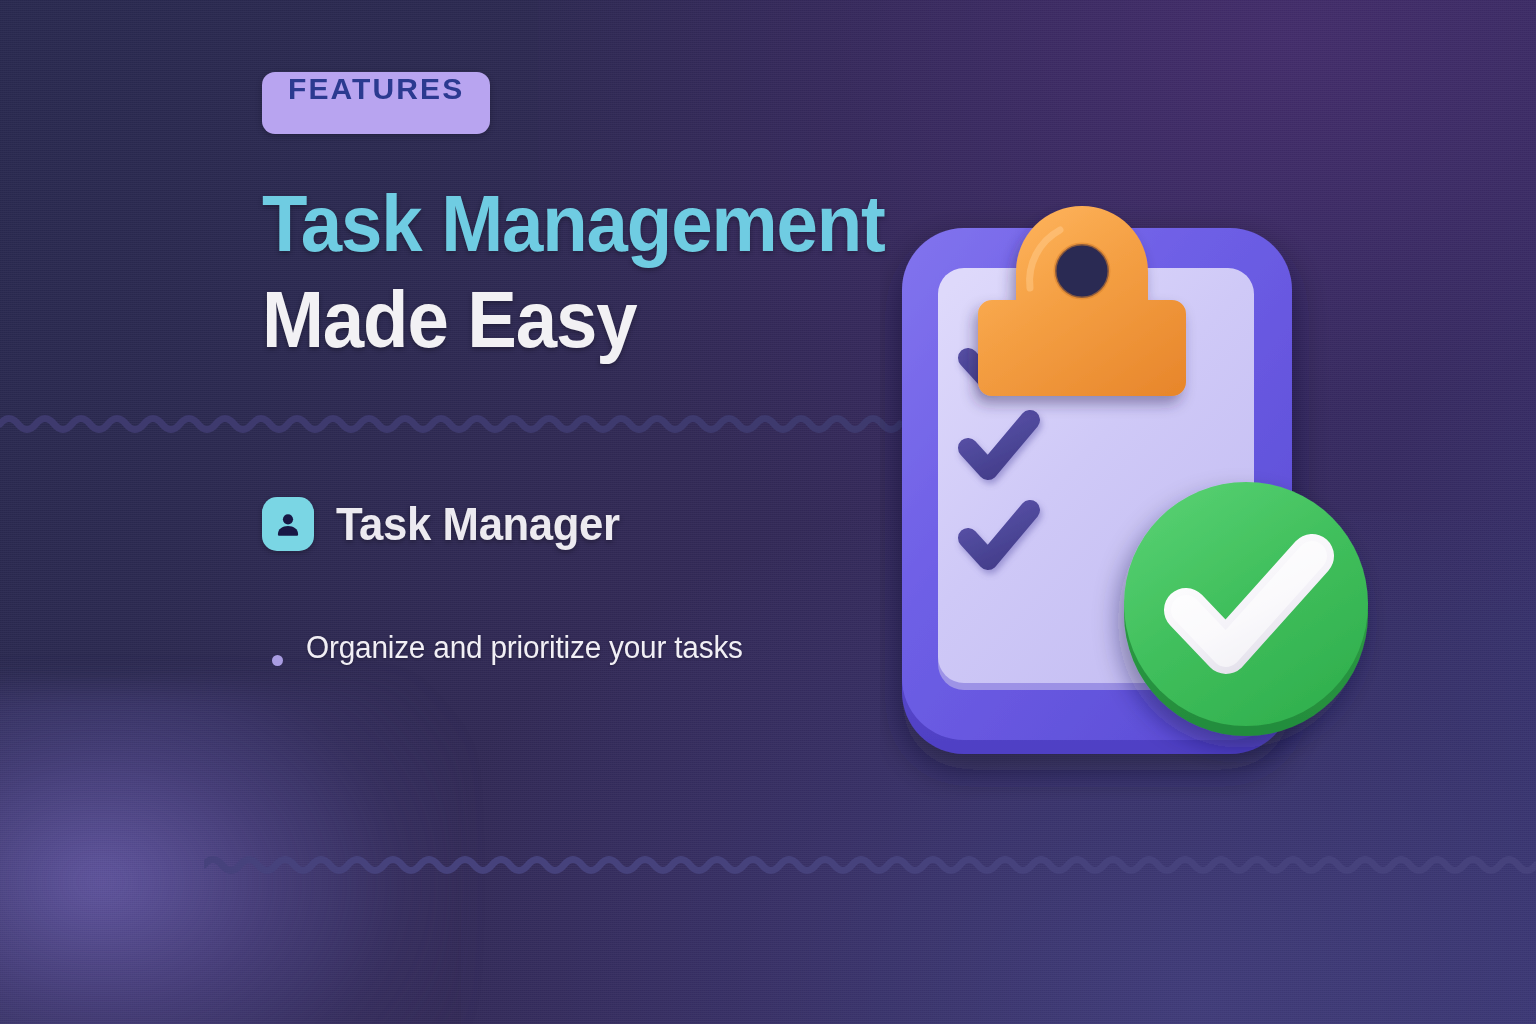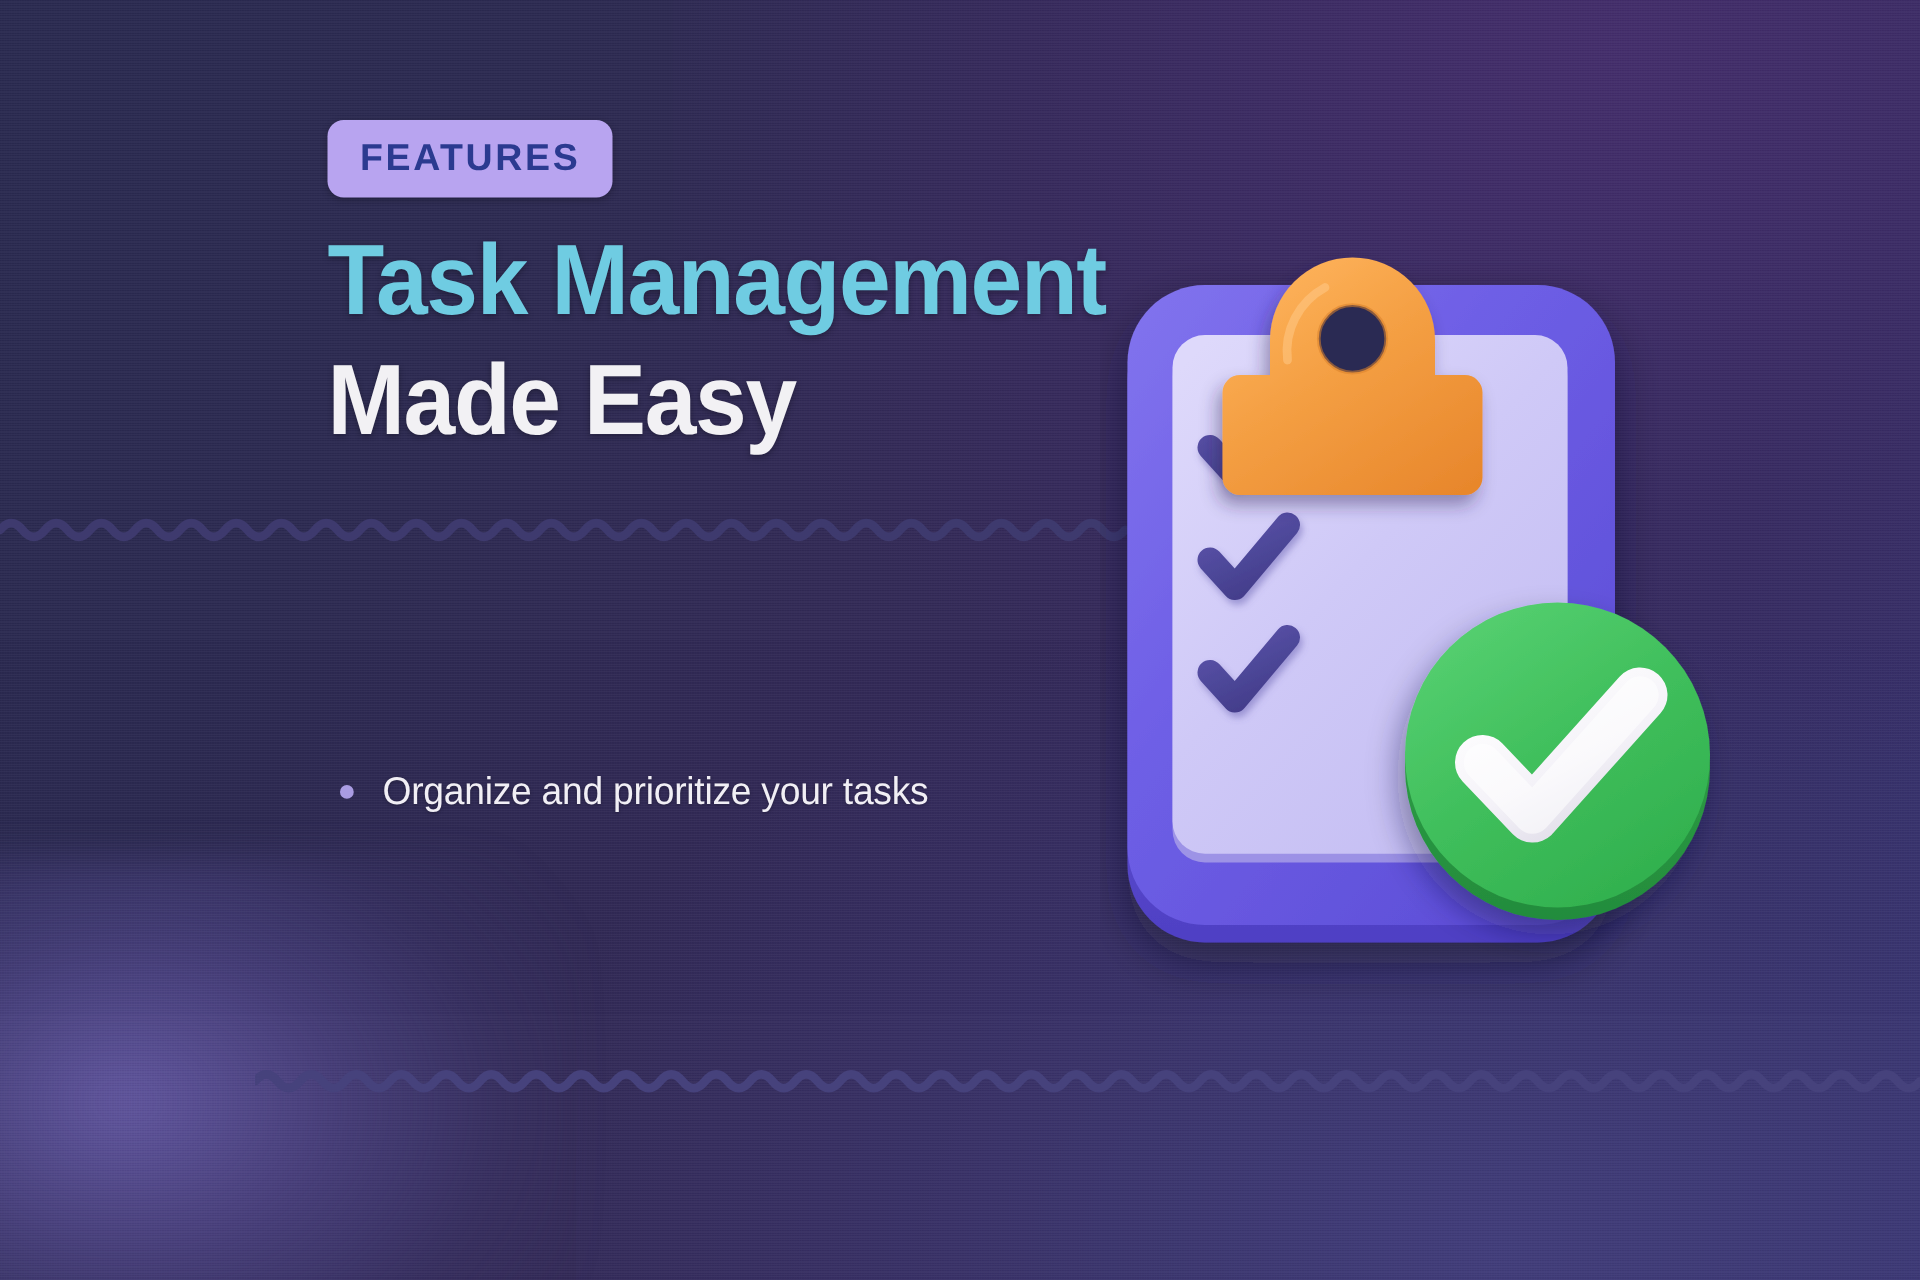--- a/index.html
+++ b/index.html
@@ -63,22 +63,22 @@
   .wave-top   { left:0;   top:405px;  width:910px;  height:38px; }
   .wave-bottom{ left:204px; top:846px; width:1332px; height:38px; }
 
   
   .content {
     position:absolute;
     left:262px; top:0;
     width:760px; height:1024px;
   }
   .badge {
-    position:absolute; left:0; top:96px;
-    display:inline-flex; align-items:center; justify-content:center;
+    position:absolute; left:0; top:72px;
+    display:inline-flex; align-items:flex-start; justify-content:center;
     height:62px; padding:0 26px;
     background:#b8a4f0;
     border-radius:13px;
     box-shadow:0 2px 6px rgba(0,0,0,0.22);
   }
   .badge-text {
     font-size:30px; font-weight:700; letter-spacing:2.1px;
     color:#2b3a90;
     font-family:"Liberation Sans", sans-serif;
   }
@@ -122,21 +122,21 @@
     transform-origin:left center;
     white-space:nowrap;
     text-shadow:0 2px 5px rgba(0,0,0,0.30);
   }
 
   .bullets {
     position:absolute; left:10px; top:600px;
     list-style:none;
   }
   .bullet {
-    display:flex; align-items:center;
+    display:flex; align-items:flex-end;
     height:66px;
     gap:23px;
   }
   .bullet-dot {
     width:11px; height:11px; border-radius:50%;
     background:#a99ce2;
     flex:0 0 auto;
   }
   .bullet-text {
     font-size:31px;
@@ -183,20 +183,29 @@
 
     <div class="badge">
       <span class="badge-text">FEATURES</span>
     </div>
 
     <div class="headline">
       <span class="headline-line headline-1">Task Management</span>
       <span class="headline-line headline-2">Made Easy</span>
     </div>
 
+    <div class="subhead">
+      <span class="subhead-icon">
+        <svg width="30" height="30" viewBox="0 0 30 30" xmlns="http://www.w3.org/2000/svg">
+          <circle cx="15" cy="10.3" r="5.1" fill="#181845"></circle>
+          <path d="M4.9 25.3c0-5.1 4.5-8.2 10.1-8.2s10.1 3.1 10.1 8.2c0 1-0.6 1.5-1.6 1.5H6.5c-1 0-1.6-0.5-1.6-1.5z" fill="#181845"></path>
+        </svg>
+      </span>
+      <span class="subhead-title">Task Manager</span>
+    </div>
 
     <ul class="bullets">
       <li class="bullet">
         <span class="bullet-dot"></span>
         <span class="bullet-text">Organize and prioritize your tasks</span>
       </li>
     </ul>
   </div>
 
   <div class="illus">

